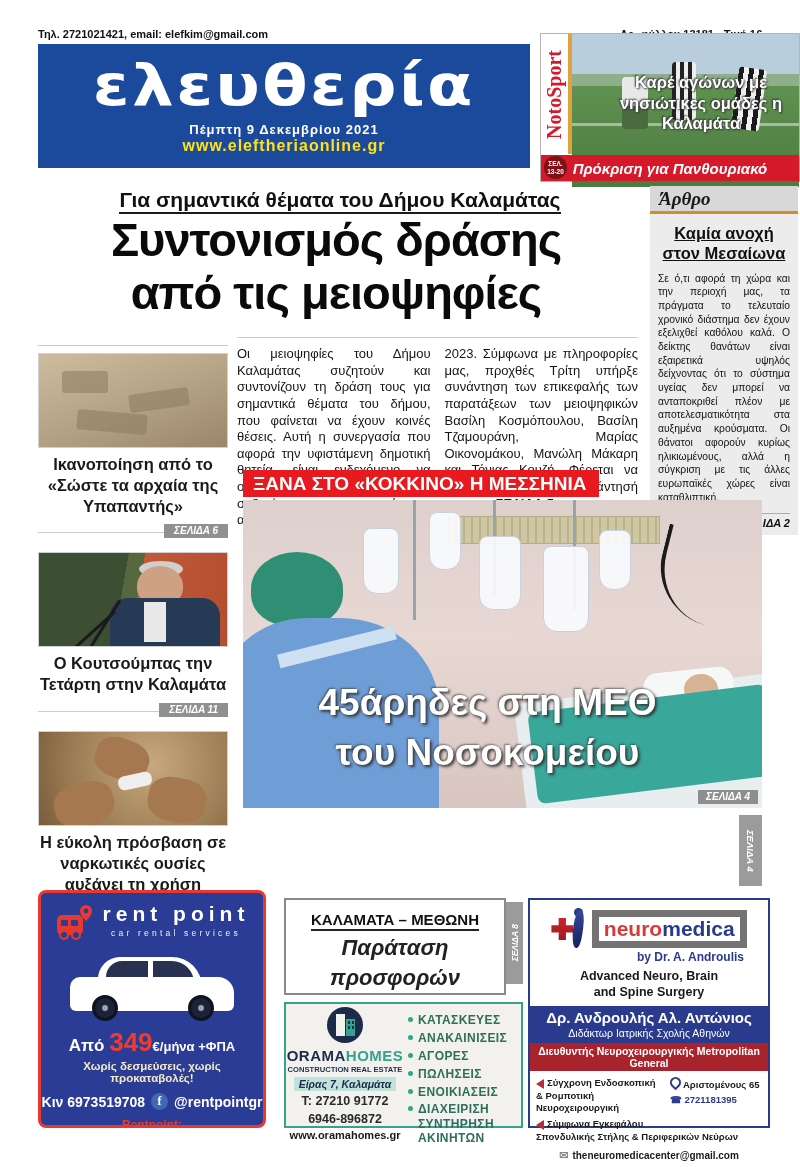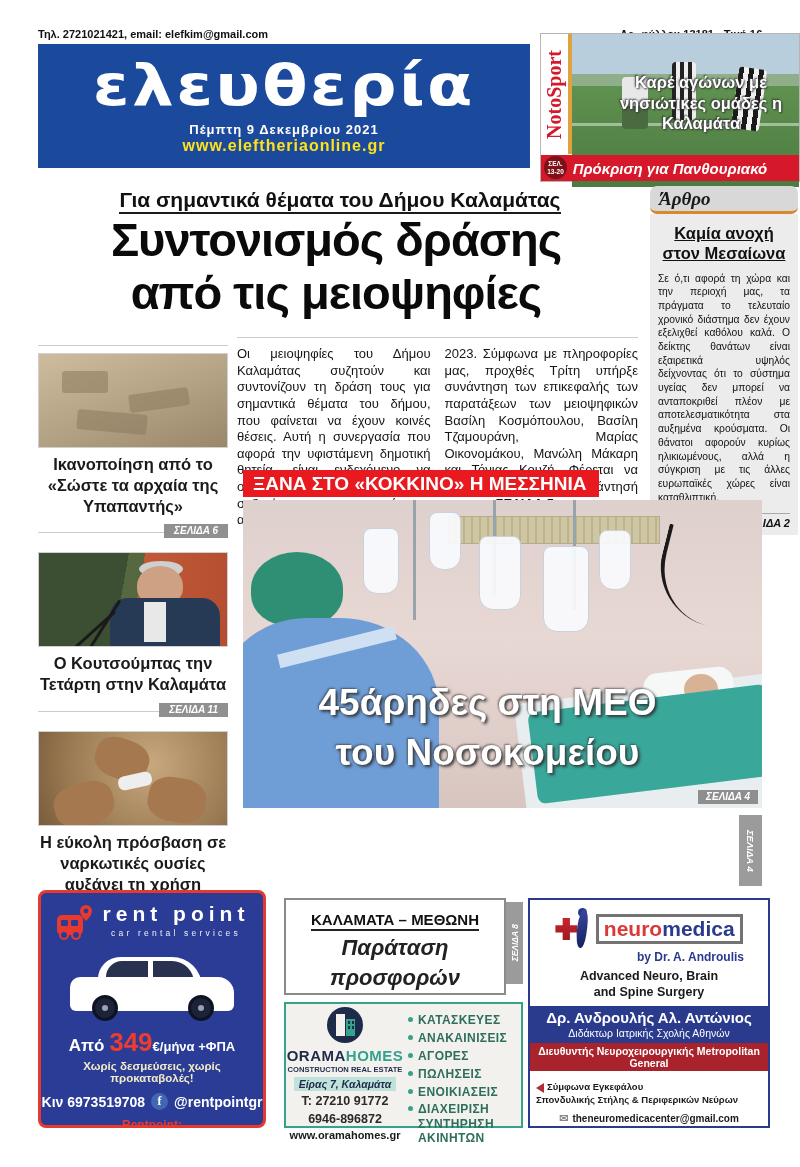--- a/index.html
+++ b/index.html
@@ -38,21 +38,21 @@
             color:#fff;font-size:6.5px;font-weight:bold;display:flex;flex-direction:column;
             align-items:center;justify-content:center;line-height:1.1;}
   
   .kicker{position:absolute;left:38px;top:188px;width:604px;text-align:center;font-size:21px;font-weight:bold;}
   .kicker span{border-bottom:2px solid #1a1a1a;padding-bottom:1px;}
   .headline{position:absolute;left:26px;top:214px;width:620px;text-align:center;font-weight:bold;
             font-size:47px;line-height:1.12;color:#0a0a0a;letter-spacing:-1px;}
   
   .arthro{position:absolute;left:650px;top:186px;width:148px;}
   .arthro-hd{background:#d8d8d8;border-bottom:3px solid #d8882e;padding:2px 9px 1px;
-             font-family:"Liberation Serif",serif;font-style:italic;font-weight:bold;font-size:19px;color:#1a1a1a;border-radius:7px;}
+             font-family:"Liberation Serif",serif;font-style:italic;font-weight:bold;font-size:19px;color:#1a1a1a;}
   .arthro-bx{background:#ececec;padding:8px 8px 6px;}
   .arthro-ti{text-align:center;font-weight:bold;font-size:16.5px;line-height:1.2;margin:2px 0 8px;text-decoration:underline;}
   .arthro-bd{font-size:10.3px;line-height:1.33;text-align:justify;}
   .arthro-hr{border:none;border-top:1px solid #aaa;margin:9px 0 3px;}
   .arthro-pg{text-align:right;font-style:italic;font-weight:bold;font-size:11px;}
   
   .lead-body{position:absolute;left:237px;top:337px;width:401px;border-top:1px solid #ccc;padding-top:8px;
              column-count:2;column-gap:14px;font-size:13px;line-height:1.28;text-align:justify;color:#151515;}
   .sq{display:inline-block;width:8px;height:8px;background:#e8191f;margin:0 4px 0 10px;}
   .pg5{font-weight:bold;}
@@ -147,21 +147,21 @@
   .or-dot{width:5px;height:5px;border-radius:50%;background:#35a28b;margin-top:4px;flex:none;}
   
   .ad-neuro{position:absolute;left:528px;top:898px;width:242px;height:230px;border:2px solid #2a3a8c;background:#fff;box-sizing:border-box;}
   .nm-top{text-align:center;padding:10px 6px 6px;position:relative;}
   .nm-logo{position:relative;display:inline-block;vertical-align:middle;width:34px;height:38px;margin-right:2px;}
   .nm-cross{position:absolute;left:0;top:8px;width:22px;height:22px;
             background:linear-gradient(#c9242b,#9e1b21);clip-path:polygon(33% 0,66% 0,66% 33%,100% 33%,100% 66%,66% 66%,66% 100%,33% 100%,33% 66%,0 66%,0 33%,33% 33%);}
   .nm-fig{position:absolute;right:2px;top:0;width:10px;height:38px;border-radius:50% 50% 40% 60%;
           background:linear-gradient(160deg,#3a4a9c,#15205e);transform:rotate(8deg);}
   .nm-fighead{position:absolute;right:2px;top:-2px;width:9px;height:9px;border-radius:50%;background:#2a3a8c;}
-  .nm-word{display:inline-block;border:3px solid #737373;padding:0 5px;font-weight:bold;font-size:21px;vertical-align:middle;}
+  .nm-word{display:inline-block;border:7px solid #737373;padding:0 5px;font-weight:bold;font-size:21px;vertical-align:middle;}
   .nm-word .n1{color:#d93a38;} .nm-word .n2{color:#2a3a8c;}
   .nm-by{display:block;text-align:right;color:#2a3a8c;font-weight:bold;font-size:12px;margin:2px 18px 0 0;}
   .nm-sub{margin-top:5px;font-size:12.5px;font-weight:bold;color:#1a1a1a;line-height:1.25;}
   .nm-blue{background:#2a3a8c;color:#fff;text-align:center;padding:3px 0 4px;}
   .nm-doc{font-size:15px;font-weight:bold;}
   .nm-deg{font-size:10.5px;margin-top:1px;}
   .nm-red{background:#a8232b;color:#fff;font-size:10.5px;font-weight:bold;text-align:center;padding:2px 0;}
   .nm-body{padding:6px 6px 0;font-size:9.5px;font-weight:bold;color:#1a1a1a;position:relative;}
   .nm-flag{display:inline-block;width:0;height:0;border-top:5px solid transparent;border-bottom:5px solid transparent;
            border-right:8px solid #b03038;margin-right:3px;vertical-align:middle;}
@@ -419,20 +419,30 @@
         <div>Advanced Neuro, Brain</div>
         <div>and Spine Surgery</div>
       </div>
     </div>
     <div class="nm-blue">
       <div class="nm-doc">Δρ. Ανδρουλής Αλ. Αντώνιος</div>
       <div class="nm-deg">Διδάκτωρ Ιατρικής Σχολής Αθηνών</div>
     </div>
     <div class="nm-red">Διευθυντής Νευροχειρουργικής Metropolitan General</div>
     <div class="nm-body">
+      <div class="nm-row">
+        <div class="nm-b">
+          <span class="nm-flag"></span><span>Σύγχρονη Ενδοσκοπική &amp; Ρομποτική</span>
+          <div>Νευροχειρουργική</div>
+        </div>
+        <div class="nm-info">
+          <div><span class="pin"></span><span>Αριστομένους 65</span></div>
+          <div class="tel">☎ <span>2721181395</span></div>
+        </div>
+      </div>
       <div class="nm-b" style="width:100%;margin-top:4px;">
         <span class="nm-flag"></span><span>Σύμφωνα Εγκεφάλου</span>
         <div>Σπονδυλικής Στήλης &amp; Περιφερικών Νεύρων</div>
       </div>
       <div class="nm-mail">
         <span class="env">✉</span><span>theneuromedicacenter@gmail.com</span>
       </div>
     </div>
   </div>
 

